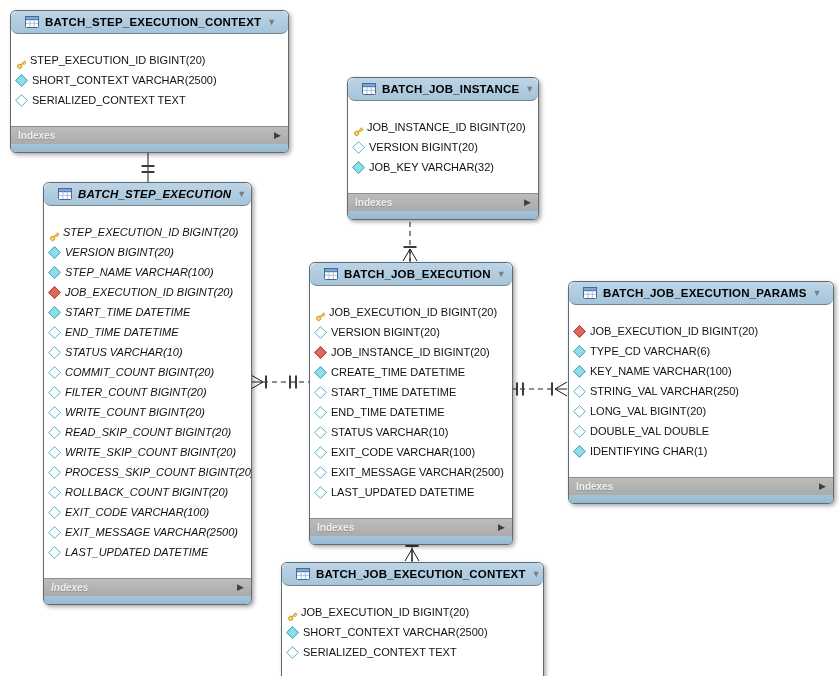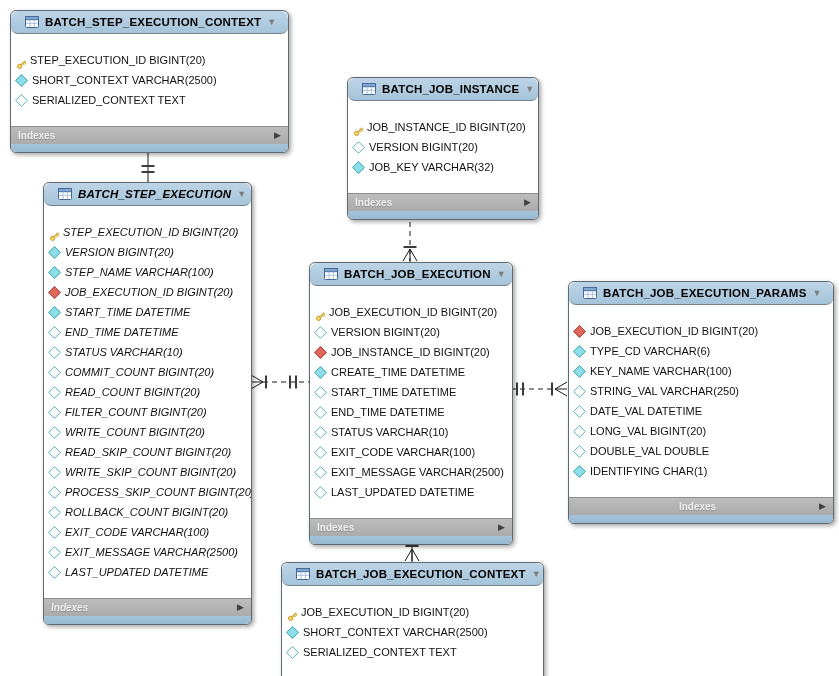--- a/index.html
+++ b/index.html
@@ -9,21 +9,21 @@
   }
   .overlay{position:absolute;left:0;top:0;pointer-events:none;}
   .db-table{
     position:absolute;border:1px solid #5f6b73;border-radius:6px;background:#ffffff;
     box-shadow:2px 2px 4px rgba(0,0,0,0.35);overflow:hidden;
   }
   #t1{left:10px;top:10px;width:277px;}
   #t2{left:325px;top:77px;width:190px;margin-left:22px;}
   #t3{left:43px;top:182px;width:207px;font-style:italic;}
   #t4{left:309px;top:262px;width:202px;}
-  #t5{left:568px;top:281px;width:264px;text-align:center;}
+  #t5{left:568px;top:281px;width:264px;}
   #t6{left:281px;top:562px;width:261px;}
   .thead{
     height:22px;display:flex;align-items:center;gap:6px;padding:0 14px;
     background:linear-gradient(#bdd4e6,#a5c4da);border-bottom:1px solid #77828a;border-radius:7px;
   }
   .ttitle{font-weight:bold;font-size:11.5px;color:#000;letter-spacing:0.2px;white-space:nowrap;flex:1;}
   .ticon{width:14px;height:12px;display:inline-flex;flex:0 0 auto;}
   .caret{font-size:9px;color:#7d7d7d;flex:0 0 auto;line-height:1;}
   .tbody{background:#fff;padding:16px 0;}
   .crow{height:20px;display:flex;align-items:center;gap:5px;padding:0 5px;}
@@ -217,24 +217,20 @@
         <div class="crow">
           <span class="cicon attr-nullable"></span>
           <span class="ctext">STATUS VARCHAR(10)</span>
         </div>
         <div class="crow">
           <span class="cicon attr-nullable"></span>
           <span class="ctext">COMMIT_COUNT BIGINT(20)</span>
         </div>
         <div class="crow">
           <span class="cicon attr-nullable"></span>
-          <span class="ctext">READ_COUNT BIGINT(20)</span>
-        </div>
-        <div class="crow">
-          <span class="cicon attr-nullable"></span>
           <span class="ctext">FILTER_COUNT BIGINT(20)</span>
         </div>
         <div class="crow">
           <span class="cicon attr-nullable"></span>
           <span class="ctext">WRITE_COUNT BIGINT(20)</span>
         </div>
         <div class="crow">
           <span class="cicon attr-nullable"></span>
           <span class="ctext">READ_SKIP_COUNT BIGINT(20)</span>
         </div>
@@ -366,24 +362,20 @@
         <div class="crow">
           <span class="cicon attr-notnull"></span>
           <span class="ctext">KEY_NAME VARCHAR(100)</span>
         </div>
         <div class="crow">
           <span class="cicon attr-nullable"></span>
           <span class="ctext">STRING_VAL VARCHAR(250)</span>
         </div>
         <div class="crow">
           <span class="cicon attr-nullable"></span>
-          <span class="ctext">DATE_VAL DATETIME</span>
-        </div>
-        <div class="crow">
-          <span class="cicon attr-nullable"></span>
           <span class="ctext">LONG_VAL BIGINT(20)</span>
         </div>
         <div class="crow">
           <span class="cicon attr-nullable"></span>
           <span class="ctext">DOUBLE_VAL DOUBLE</span>
         </div>
         <div class="crow">
           <span class="cicon attr-notnull"></span>
           <span class="ctext">IDENTIFYING CHAR(1)</span>
         </div>

